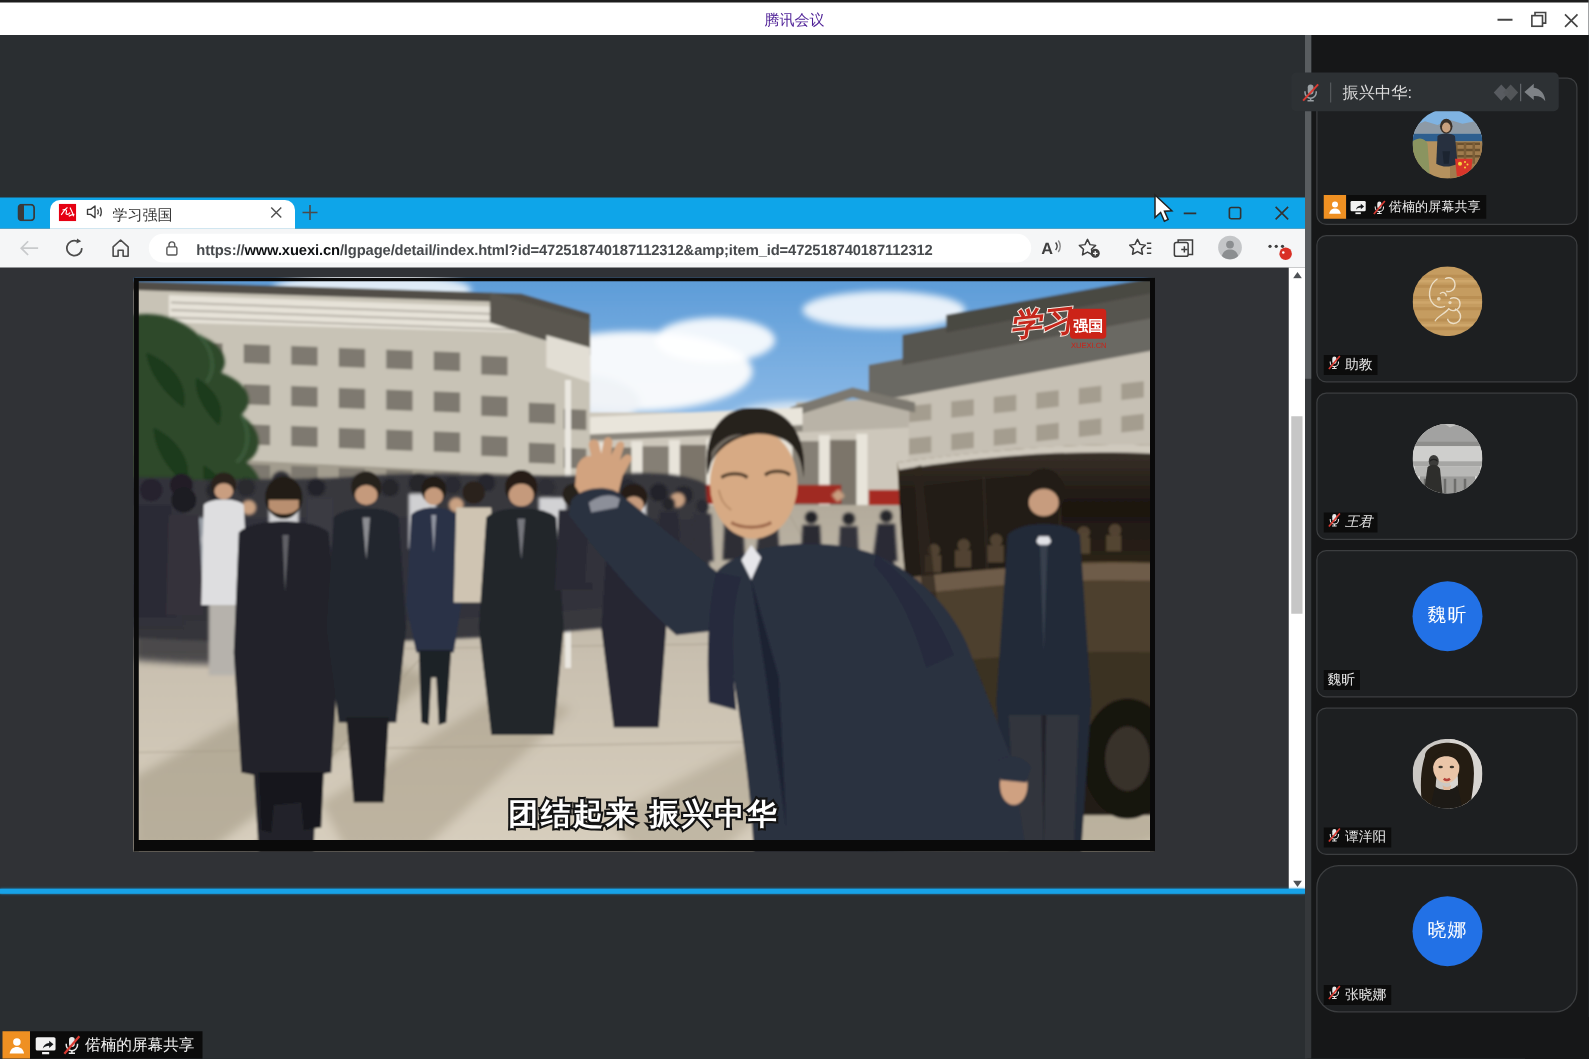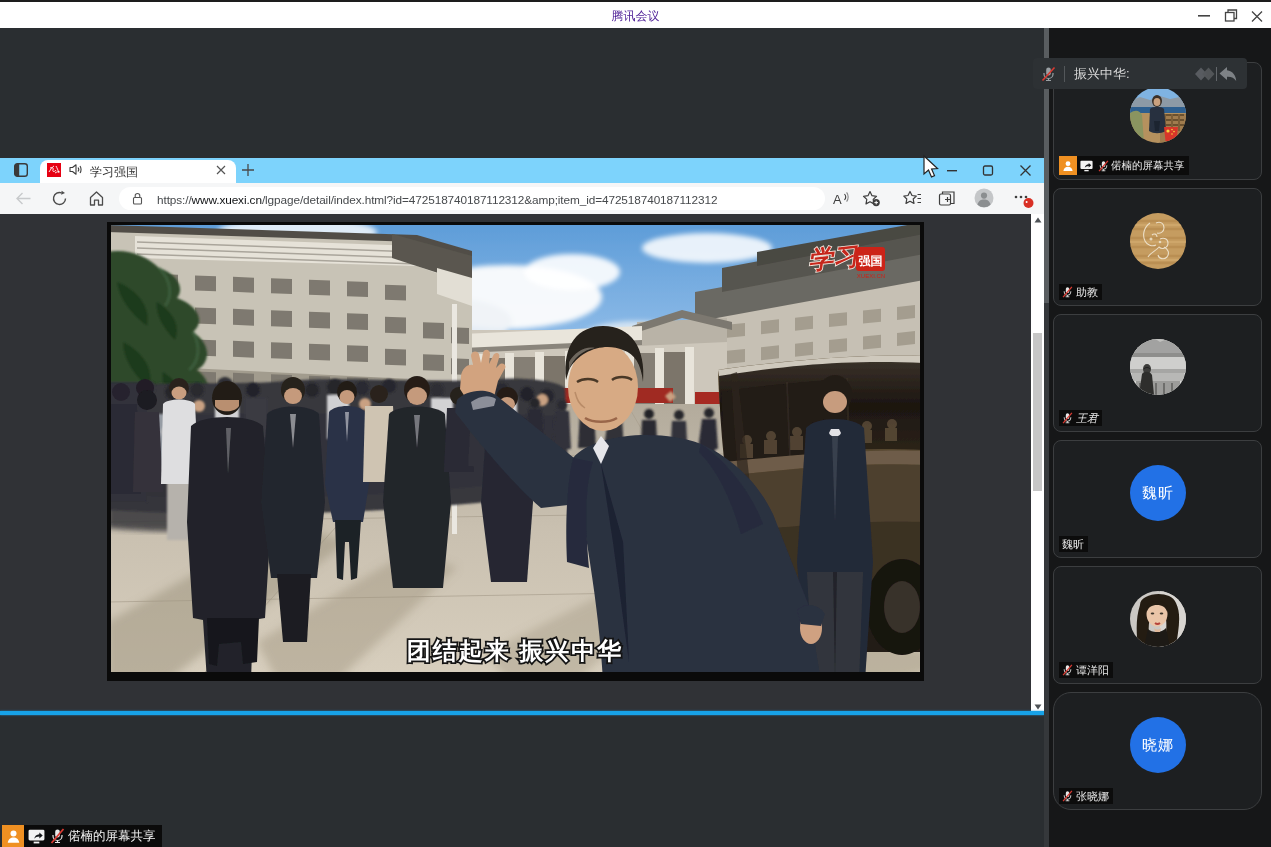--- a/index.html
+++ b/index.html
@@ -9,42 +9,42 @@
 
   
   #titlebar { left:0; top:0; width:1271px; height:28px; background:#fff; border-top:2px solid #1d1d1d; }
   #titlebar .title { position:absolute; left:0; right:0; top:6px; text-align:center; font-size:12px; color:#4c1d95; }
 
   
   #stage { left:0; top:28px; width:1046px; height:819px; background:#2a2e31; }
 
   
   #browser { left:0; top:158px; width:1046px; height:558px; }
-  #tabbar { left:0; top:0; width:1046px; height:25px; background:#7dd3fc; }
+  #tabbar { left:0; top:0; width:1046px; height:25px; background:#0ea5e9; }
   #tab { left:40px; top:2px; width:196px; height:23px; background:#ffffff; border-radius:8px 8px 0 0; }
-  #toolbar { left:0; top:25px; width:1046px; height:37px; background:#f5f6f7; border-bottom:1px solid #e2e3e4; }
+  #toolbar { left:0; top:25px; width:1046px; height:37px; background:#f5f6f7; border-bottom:1px solid #e2e3e4;font-weight:bold; }
   #urlbar { left:119px; top:3.5px; width:706px; height:23px; background:#ffffff; border-radius:12px; }
   #page { left:0; top:56px; width:1046px; height:502px; background:#303236; }
 
   
   #pgscroll { left:1031px; top:0px; width:13px; height:499px; background:#ffffff; }
   #pgthumb { left:2px; top:119px; width:9px; height:158px; background:#c6c6c6; }
 
   
   #blueline { left:0; top:497px; width:1044px; height:4px; background:#17a2e8; box-shadow:0 0 2px #1691d0; }
 
   
   #panel { left:1046px; top:28px; width:225px; height:819px; background:#161718; }
   #pscroll { left:1044px; top:28px; width:5px; height:819px; background:#35383b; }
   #pscrollthumb { left:1044px; top:28px; width:5px; height:275px; background:#595d60; }
 
   .tile { position:absolute; left:1053px; width:209px; height:118px; background:#1d1f21; border:1px solid #3c3e40; border-radius:8px; }
   .avatar { position:absolute; left:76px; top:24px; width:56px; height:56px; border-radius:50%; overflow:hidden; }
   .blueav { background:#2271e6; color:#fff; font-size:15px; text-align:center; line-height:56px; letter-spacing:1px; }
-  .namechip { position:absolute; left:5px; bottom:5px; background:#0c0c0c; color:#e8e8e8; font-size:11px; height:16px; line-height:16px; padding:0 4px 0 3px; display:flex; align-items:center; }
+  .namechip { position:absolute; left:5px; bottom:5px; background:#0c0c0c; color:#e8e8e8; font-size:11px; height:16px; line-height:16px; padding:0 4px 0 3px; display:flex; }
   .namechip svg { margin-right:3px; }
 
   
   #speakbar { left:1033px; top:58px; width:214px; height:31px; background:#2d3134; border-radius:4px; display:flex; align-items:center; }
 
   
   #sharechip { left:2px; top:825px; height:22px; display:flex; }
   #sharechip .orange { width:22px; height:22px; background:#ef9022; display:flex; align-items:center; justify-content:center; }
   #sharechip .lbl { background:#0b0b0b; color:#f2f2f2; font-size:12.5px; display:flex; align-items:center; padding:0 6px 0 4px; }
 </style>

